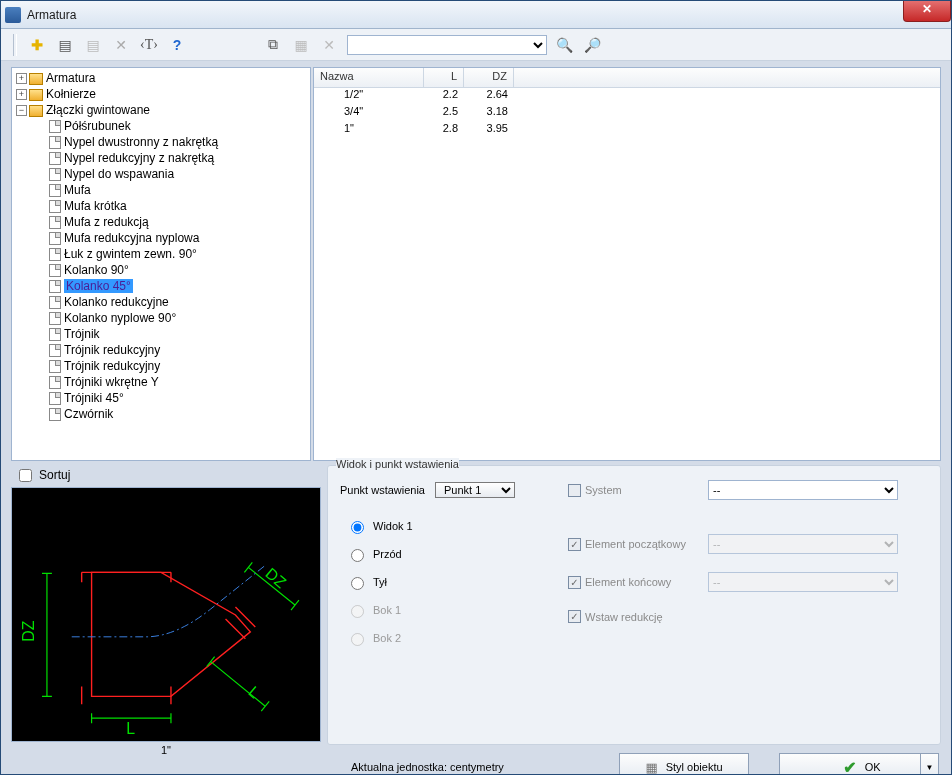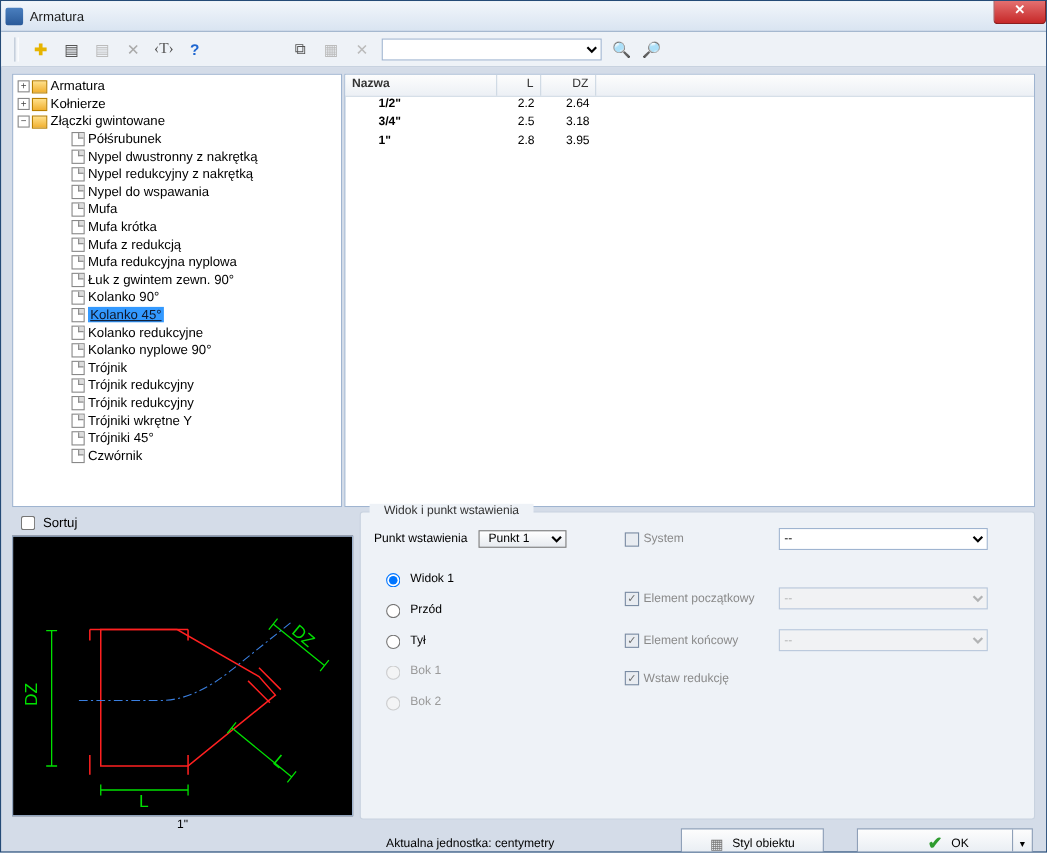--- a/index.html
+++ b/index.html
@@ -65,35 +65,35 @@
   overflow-y: scroll;
   position: relative;
 }
 .tree { padding: 2px 0; }
 .treenode { white-space: nowrap; line-height: 16px; padding: 0 2px; }
 .treenode .exp { display:inline-block; width:11px; height:11px; border:1px solid #888; font-size:9px; line-height:9px; text-align:center; margin-right:2px; vertical-align:middle; color:#444; background:#fff;}
 .treenode .exp.blank { border:none; }
 .treenode .fld { display:inline-block; width:14px; height:12px; background:linear-gradient(#ffe08a,#f0b030); border:1px solid #b88000; vertical-align:middle; margin-right:3px; }
 .treenode .pg { display:inline-block; width:12px; height:13px; background:#fff; border:1px solid #888; vertical-align:middle; margin-right:3px; position:relative;}
 .treenode .pg::after{content:""; position:absolute; right:0; top:0; width:4px; height:4px; background:#ddd; border-left:1px solid #888; border-bottom:1px solid #888;}
-.treenode.sel .lbl { background:#3399ff; color:#0f172a; padding:0 2px;text-decoration:underline; }
-.ind2 { padding-left: 40px; }
+.treenode.sel .lbl { background:#3399ff; color:#4c1d95; padding:0 2px; }
+.ind2 { padding-left: 24px; }
 .ind0 { padding-left: 4px; }
 .listwrap {
   flex: 1;
   background: #fff;
   border: 1px solid #9fb4d0;
   display: flex; flex-direction: column;
 }
 .listhead { display:flex; background:linear-gradient(#fdfdfd,#ecf0f5); border-bottom:1px solid #cdd7e3; height:20px; }
 .listhead .col { border-right:1px solid #cdd7e3; padding:2px 6px; font-size:11px; color:#333; }
 .listrows { flex:1; }
 .listrow { display:flex; height:17px; }
 .listrow .cell { padding:0 6px; font-size:11px; }
-.col-name { width: 138px; font-weight: bold; }
+.col-name { width: 110px; }
 .col-l { width: 40px; text-align:right; }
 .col-dz { width: 50px; text-align:right; }
 .cell.col-name { padding-left:30px; }
 
 .lower {
   display:flex;
   padding: 4px 10px 10px 10px;
   gap: 6px;
 }
 .leftlow { width: 310px; }
@@ -110,21 +110,21 @@
 
 .rightlow { flex:1; }
 .group {
   border:1px solid #c8d2df;
   border-radius:3px;
   padding: 10px 12px 10px 12px;
   background: #eef2f7;
   position:relative;
   height: 280px;
 }
-.group .legend { position:absolute; top:-8px; left:8px; background:#eef2f7; padding:0 13px; font-size:11px; color:#333; }
+.group .legend { position:absolute; top:-8px; left:8px; background:#eef2f7; padding:0 0; font-size:11px; color:#333; }
 .row { display:flex; align-items:center; margin: 6px 0; gap:10px; }
 .row .lbl { font-size:11px; }
 .radio-col { display:flex; flex-direction:column; gap:12px; margin-top:20px; margin-left:6px;}
 .radio-col label { display:flex; align-items:center; gap:6px; font-size:11px; }
 .radio-col input[type=radio]{ width:13px; height:13px; }
 .radio-col .disabled { color:#9a9a9a; }
 .rightcol { position:absolute; left:240px; top:14px; width:340px; }
 .rightcol .crow { display:flex; align-items:center; margin-bottom:18px; gap:10px; }
 .rightcol .crow .cklbl { width:130px; font-size:11px; color:#8a8a8a; display:flex; align-items:center; gap:4px;}
 .rightcol select { width:190px; height:20px; border:1px solid #9fb4d0; background:#fff; font-size:11px; }

